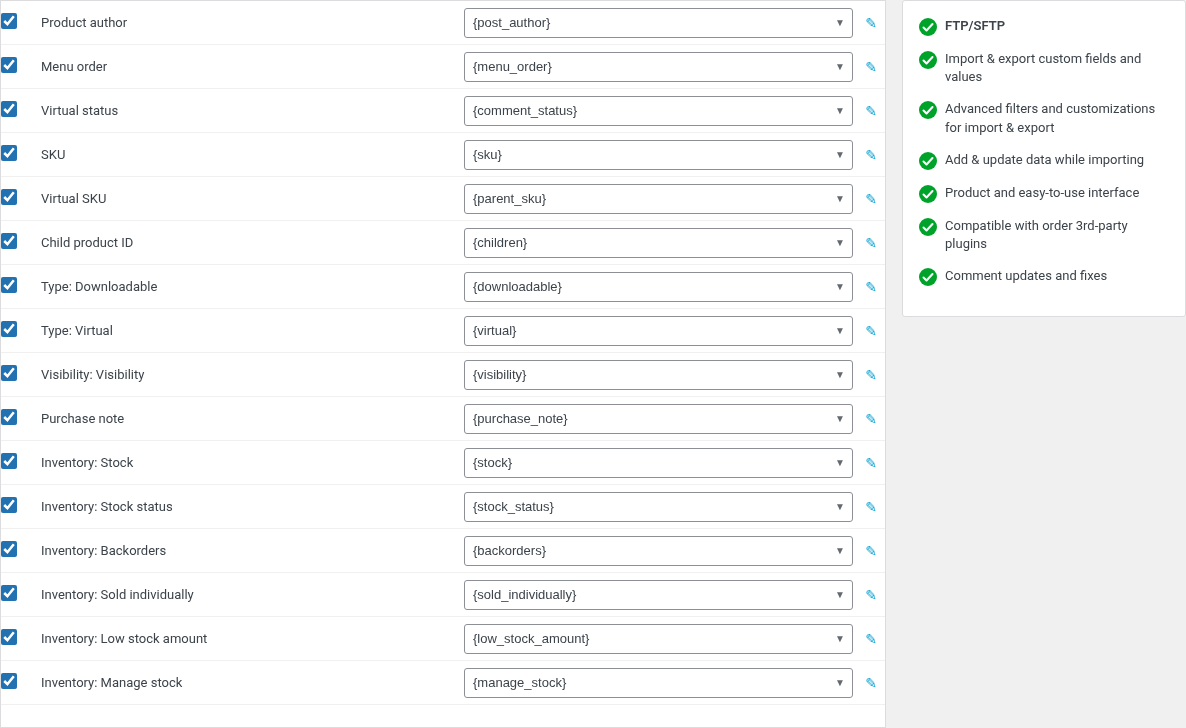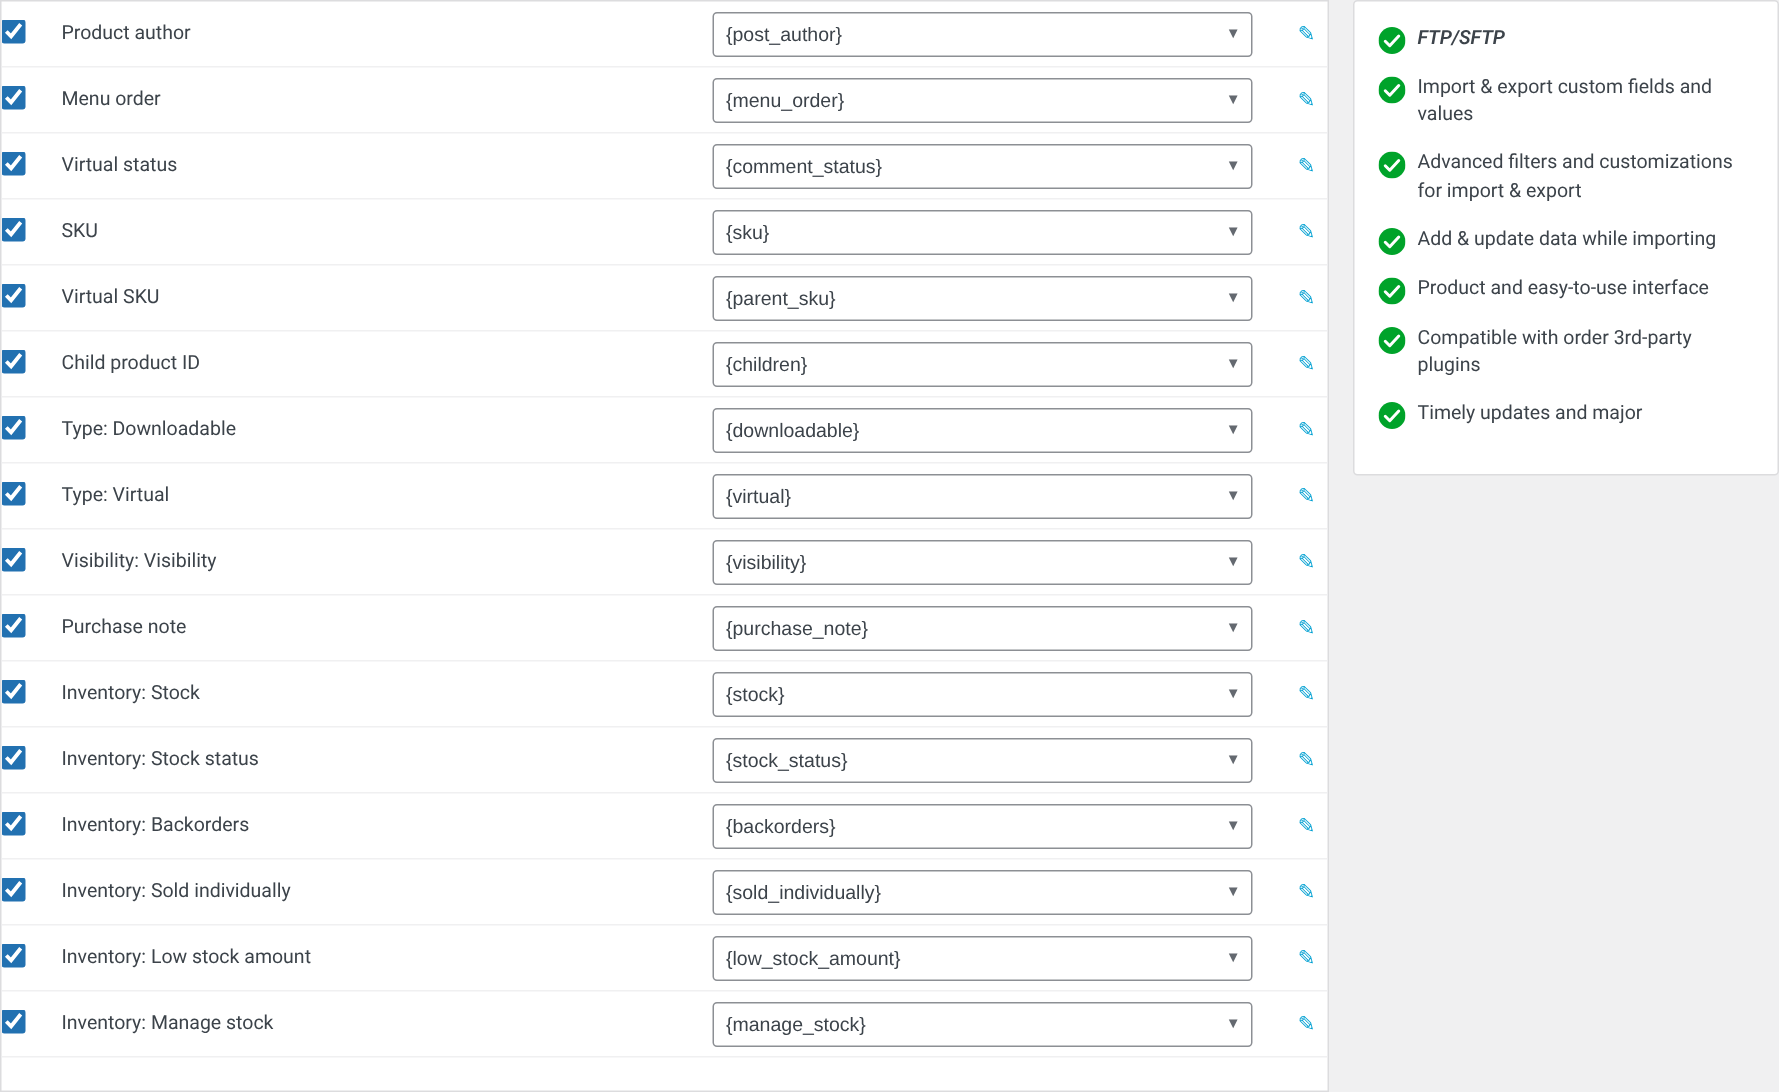--- a/index.html
+++ b/index.html
@@ -38,23 +38,23 @@
       accent-color: #2271b1;
       cursor: pointer;
     }
     .label-cell {
       flex: 1;
       padding-left: 8px;
       font-size: 13px;
       color: #3c434a;
     }
     .select-cell {
-      width: 360px;
+      width: 389px;
       flex-shrink: 0;
-      margin-right: 22px;
+      margin-right: 4px;
     }
     .select-wrapper {
       position: relative;
       display: flex;
       align-items: center;
     }
     .select-input {
       width: 100%;
       padding: 5px 28px 5px 8px;
       border: 1px solid #8c8f94;
@@ -110,21 +110,20 @@
       flex-shrink: 0;
       margin-top: 1px;
     }
     .feature-text {
       font-size: 13px;
       color: #3c434a;
       line-height: 1.4;
     }
     .feature-text.bold {
       font-weight: 600;
-      font-style: italic;
     }
   </style>
 </head>
 <body>
 
 <div class="page-wrapper">
 
   <div class="main-content">
     <div id="rows-container">
         <div class="field-row">
@@ -445,18 +444,18 @@
     <circle cx="9" cy="9" r="9" fill="#00a32a"></circle>
     <path d="M4.5 9.5L7.5 12.5L13.5 6" stroke="white" stroke-width="2" stroke-linecap="round" stroke-linejoin="round"></path>
   </svg>
     <span class="feature-text">Compatible with order 3rd-party plugins</span>
   </div>
           <div class="feature-item">
     <svg class="feature-icon" viewBox="0 0 18 18" fill="none" xmlns="http://www.w3.org/2000/svg">
     <circle cx="9" cy="9" r="9" fill="#00a32a"></circle>
     <path d="M4.5 9.5L7.5 12.5L13.5 6" stroke="white" stroke-width="2" stroke-linecap="round" stroke-linejoin="round"></path>
   </svg>
-    <span class="feature-text">Timely updates and major</span>
+    <span class="feature-text">Comment updates and fixes</span>
   </div>
         </div>
     </div>
   </div>
 </div>
 
 </body></html>

